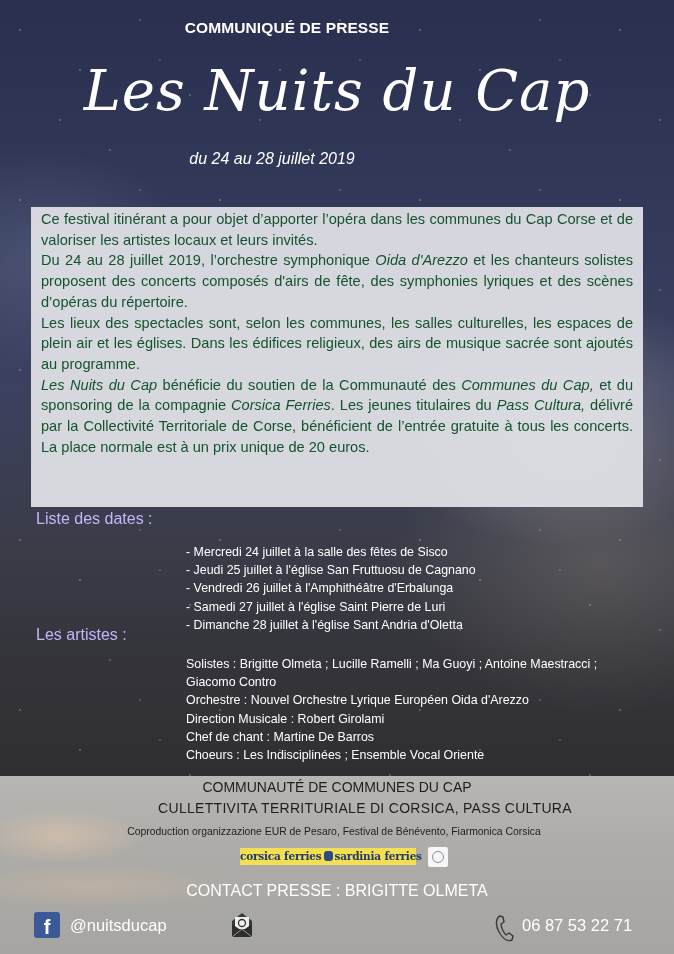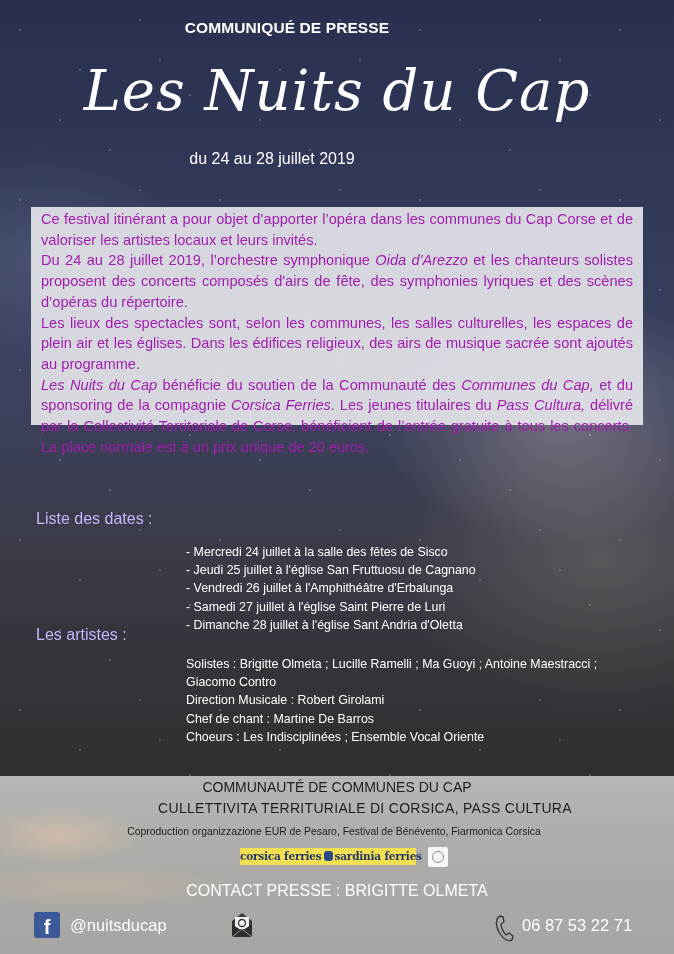--- a/index.html
+++ b/index.html
@@ -41,27 +41,27 @@
     left: 0; width: 574px; top: 19px; text-align: center;
     color: #fff; font-weight: bold; font-size: 15.5px; letter-spacing: 0.1px;
   }
   .title {
     left: 0; width: 674px; top: 58px; text-align: center;
     color: #fff; font-family: "DejaVu Serif", serif; font-style: italic;
     font-size: 56px; letter-spacing: 1px;
   }
   .subtitle {
     left: 0; width: 544px; top: 150px; text-align: center;
-    color: #fff; font-size: 16px;
+    color: #fff; font-size: 16px; font-style: italic;
   }
   .intro-box {
-    left: 31px; top: 207px; width: 612px; height: 218px;
+    left: 31px; top: 207px; width: 612px; height: 300px;
     background: rgba(228,229,233,0.92);
     box-sizing: border-box; padding: 2px 10px 0 10px;
-    color: #a21caf; font-size: 14.6px; line-height: 20.7px; text-align: justify;
+    color: #14532d; font-size: 14.6px; line-height: 20.7px; text-align: justify;
   }
   .intro-box p { margin: 0; }
   .intro-box i { font-style: italic; }
   .section-label {
     color: #c4b5fd; font-size: 16px;
   }
   .list {
     color: #fff; font-size: 12.4px; line-height: 18.2px; margin-top: 32px;
   }
   .list div { white-space: nowrap; }
@@ -118,20 +118,21 @@
   <div>- Jeudi 25 juillet à l'église San Fruttuosu de Cagnano</div>
   <div>- Vendredi 26 juillet à l'Amphithéâtre d'Erbalunga</div>
   <div>- Samedi 27 juillet à l'église Saint Pierre de Luri</div>
   <div>- Dimanche 28 juillet à l'église Sant Andria d'Oletta</div>
 </div>
 
 <div class="abs section-label" style="left:36px; top:626px;">Les artistes :</div>
 <div class="abs list" style="left:186px; top:623px;">
   <div>Solistes : Brigitte Olmeta ; Lucille Ramelli ; Ma Guoyi ; Antoine Maestracci ;</div>
   <div>Giacomo Contro</div>
+  <div>Orchestre : Nouvel Orchestre Lyrique Européen Oida d'Arezzo</div>
   <div>Direction Musicale : Robert Girolami</div>
   <div>Chef de chant : Martine De Barros</div>
   <div>Choeurs : Les Indisciplinées ; Ensemble Vocal Oriente</div>
 </div>
 
 <div class="abs partners" style="top:779px; font-size:14px;">COMMUNAUTÉ DE COMMUNES DU CAP</div>
 <div class="abs partners" style="top:800px; font-size:14px; letter-spacing:0.3px;padding-left:28px;">CULLETTIVITA TERRITURIALE DI CORSICA, PASS CULTURA</div>
 <div class="abs partners" style="top:826px; font-size:10.4px; left:-3px;">Coproduction organizzazione EUR de Pesaro, Festival de Bénévento, Fiarmonica Corsica</div>
 
 <div class="abs ferries-logo"><span>corsica ferries</span><span class="sep"></span><span>sardinia ferries</span></div>

